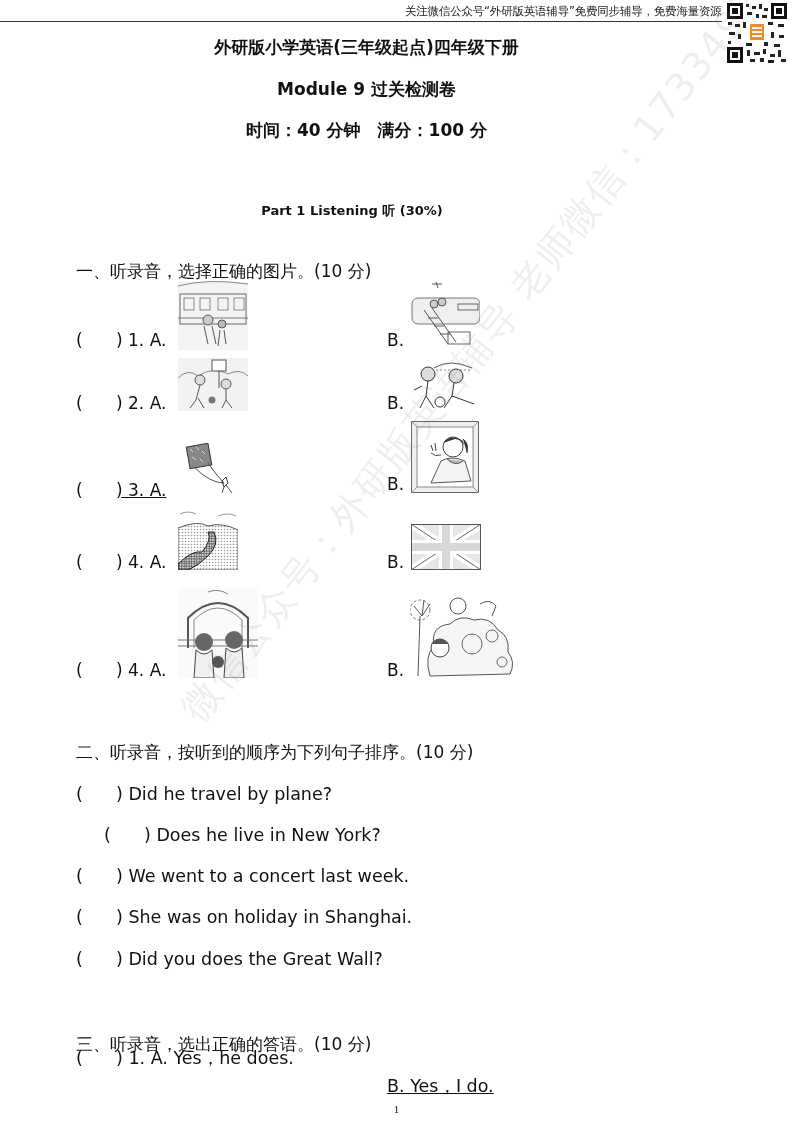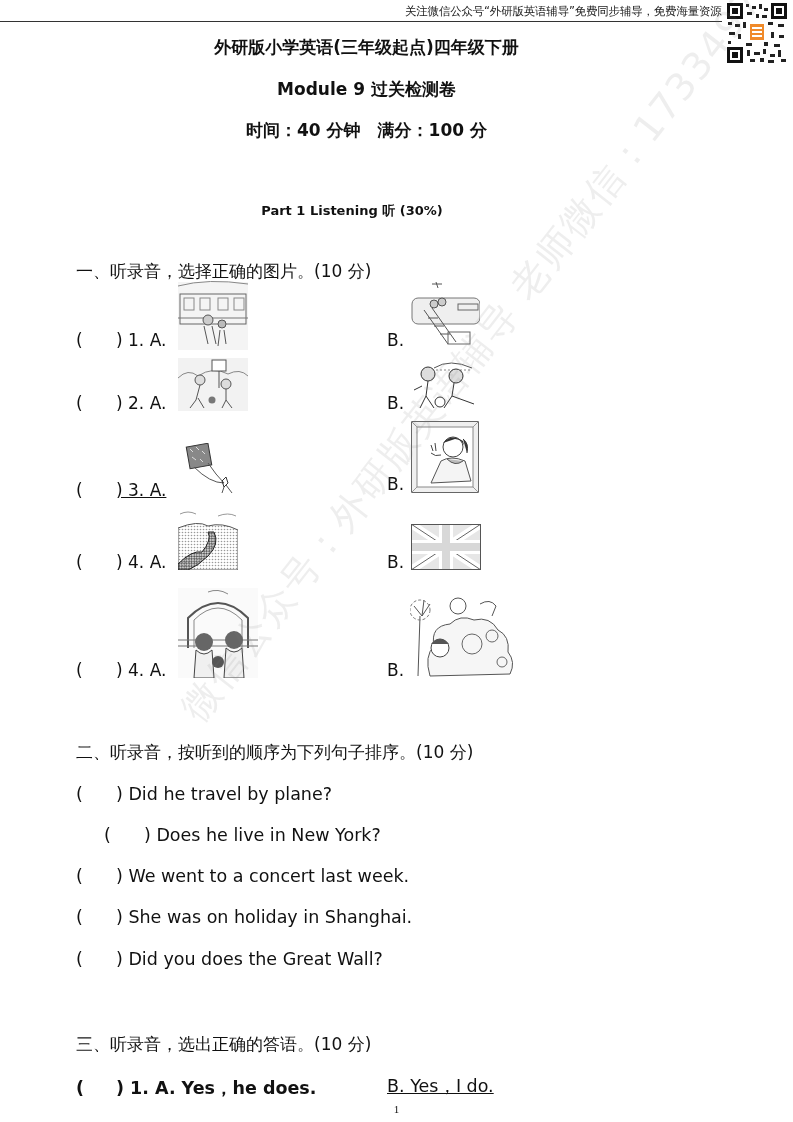--- a/index.html
+++ b/index.html
@@ -241,20 +241,20 @@
   <span class="paren-l">(</span><span>) We went to a concert last week.</span>
 </div>
 <div class="abs sent" style="top:907px;">
   <span class="paren-l">(</span><span>) She was on holiday in Shanghai.</span>
 </div>
 <div class="abs sent" style="top:949px;">
   <span class="paren-l">(</span><span>) Did you does the Great Wall?</span>
 </div>
 
 <div class="abs section-h" style="top:1033px;">三、听录音，选出正确的答语。(10 分)</div>
-<div class="abs sent" style="top:1076px;font-weight:bold;">
+<div class="abs sent" style="top:1046px;">
   <span class="paren-l">(</span><span>) 1. A. Yes，he does.</span>
 </div>
 <span class="abs sent" style="left:387px; top:1074px;text-decoration:underline;">B. Yes，I do.</span>
 
 <div class="abs page-num">1</div>
 
 <div class="abs watermark">微信公众号：外研版英语辅导 老师微信：17334970958</div>
 
 </body></html>

